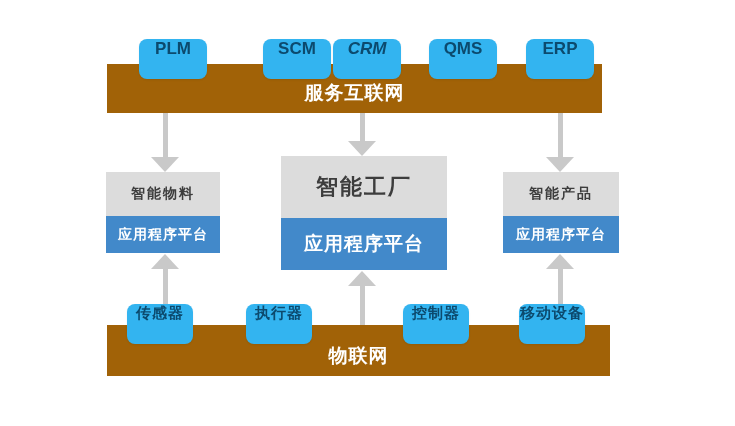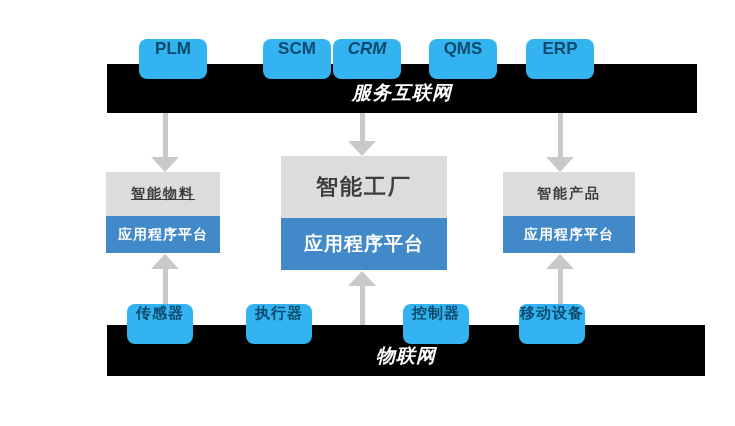--- a/index.html
+++ b/index.html
@@ -5,24 +5,23 @@
   html,body{margin:0;padding:0;background:#ffffff;}
   #canvas{
     position:relative;
     width:735px;height:426px;
     background:#ffffff;
     font-family:"Liberation Sans","DejaVu Sans",sans-serif;
     overflow:hidden;
   }
   
   .bar{
-    position:absolute;left:107px;width:590px;
-    background:#000000;
+    position:absolute;left:107px;width:495px;
+    background:#a16207;
     color:#ffffff;
-    font-style:italic;
   }
   .bar-label{
     position:absolute;left:0;right:0;bottom:7px;
     text-align:center;
     font-size:19px;font-weight:700;color:#ffffff;
     letter-spacing:1px;
   }
   #service-bar{top:64px;height:49px;z-index:1;}
   #iot-bar{top:325px;height:51px;z-index:1;padding-left:8px;}
   
@@ -43,26 +42,26 @@
     background:#dcdcdc;color:#3d3d3d;
     display:flex;align-items:center;justify-content:center;
     font-weight:700;letter-spacing:2px;
   }
   .node .plat{
     background:#4289ca;color:#ffffff;
     display:flex;align-items:center;justify-content:center;
     font-weight:700;letter-spacing:1px;
   }
   #node-left{left:106px;top:172px;width:114px;}
-  #node-left .head{height:44px;font-size:14px;text-decoration:underline;}
+  #node-left .head{height:44px;font-size:14px;}
   #node-left .plat{height:37px;font-size:14px;}
   #node-center{left:281px;top:156px;width:166px;}
   #node-center .head{height:62px;font-size:22px;}
   #node-center .plat{height:52px;font-size:19px;}
-  #node-right{left:503px;top:172px;width:132px;}
+  #node-right{left:503px;top:172px;width:116px;}
   #node-right .head{height:44px;font-size:14px;}
   #node-right .plat{height:37px;font-size:14px;}
   
   .arrow{position:absolute;width:28px;z-index:2;}
   .arrow .shaft{
     position:absolute;left:11.5px;width:5px;
     background:#c9c9c9;
   }
   .arrow .head-down{
     position:absolute;bottom:0;left:0;

